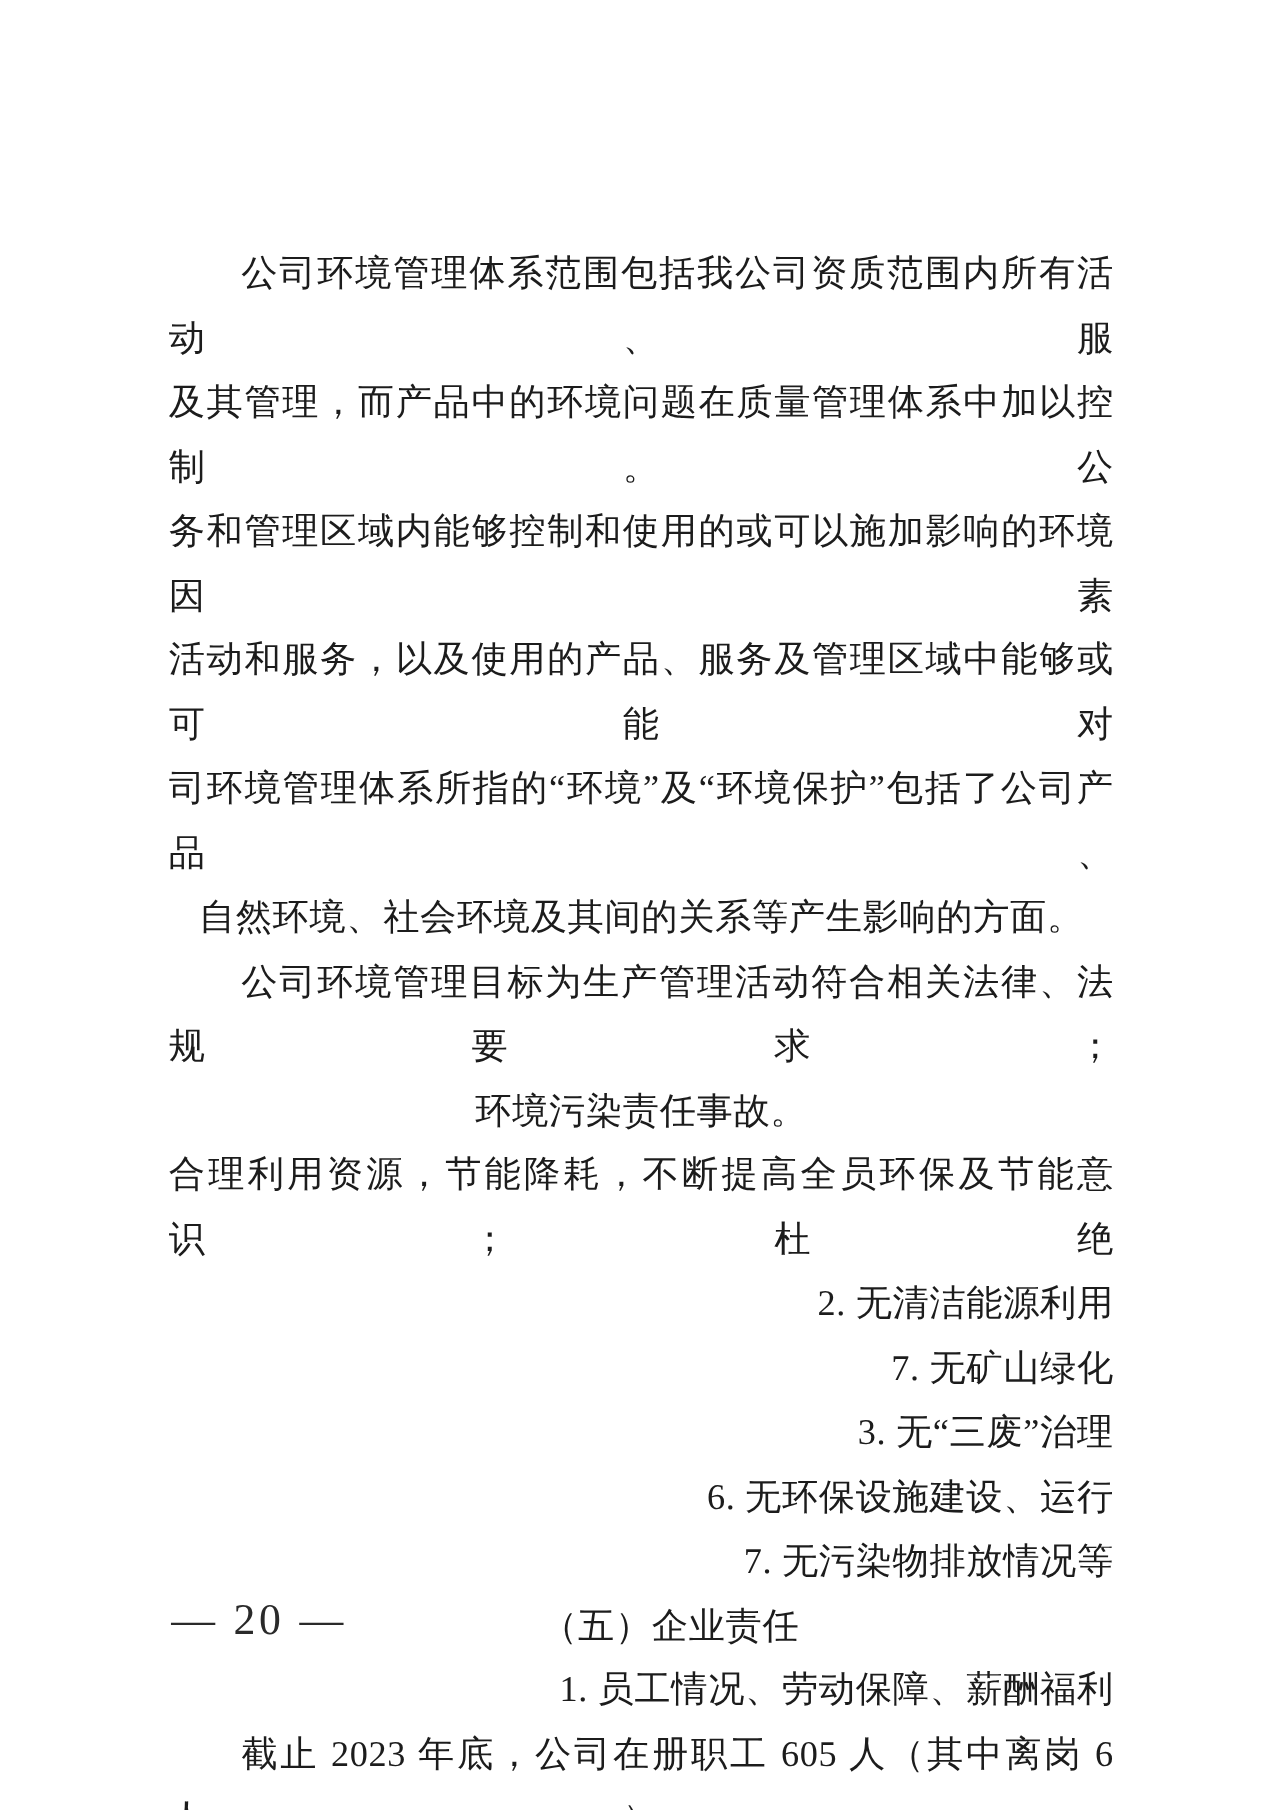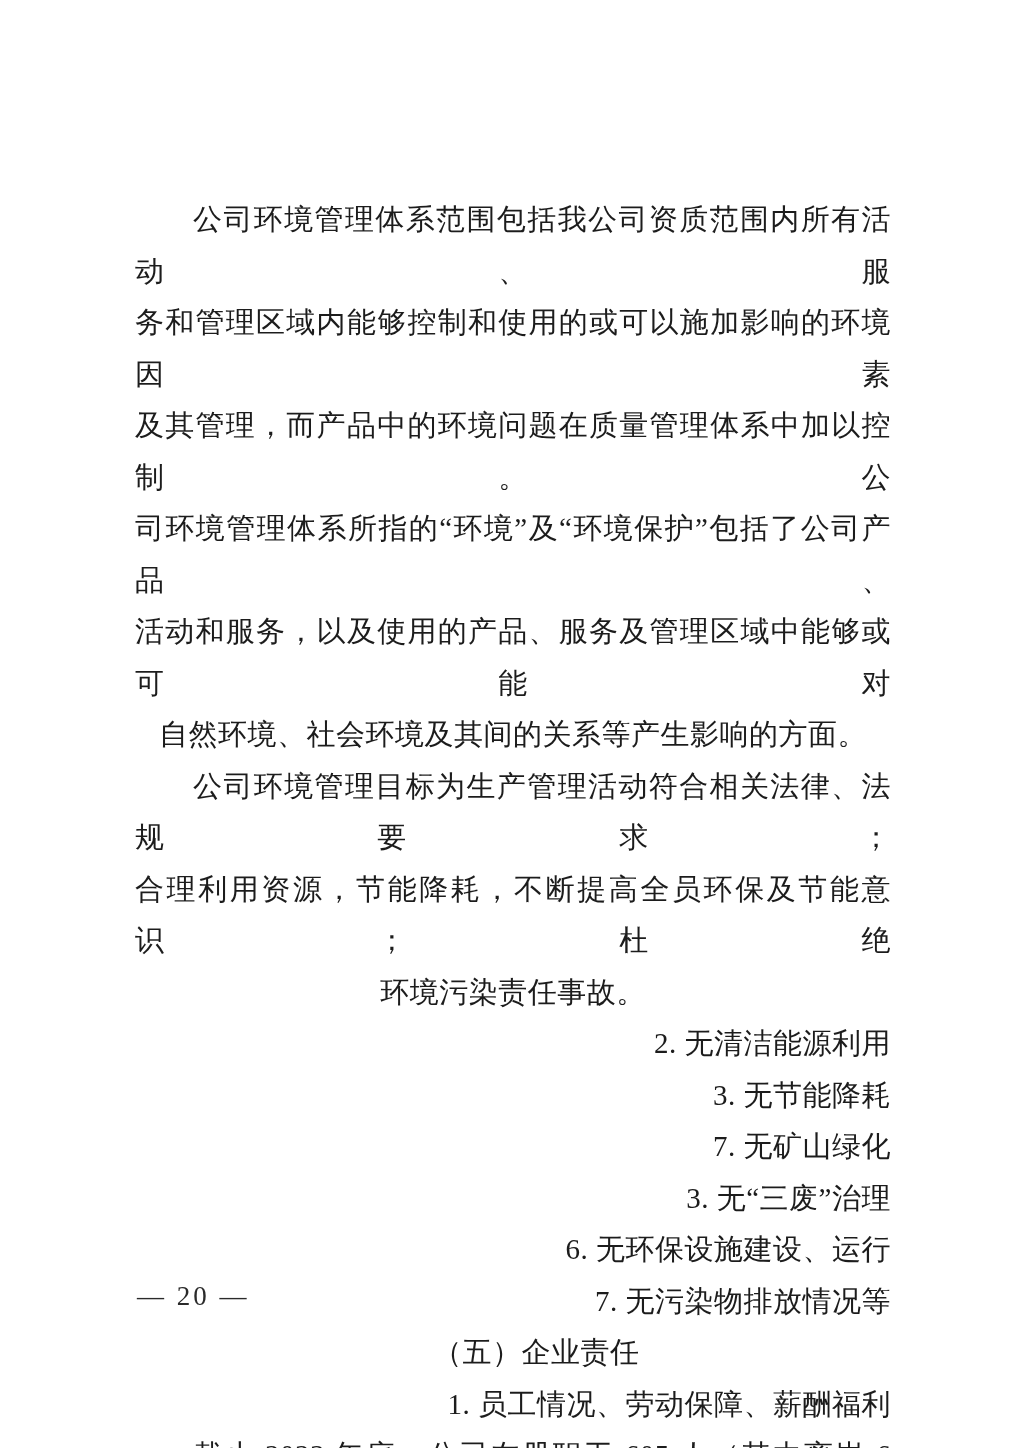--- a/index.html
+++ b/index.html
@@ -52,43 +52,42 @@
   
   .line.heading {
     text-indent: 1.6em;
     text-align: center;
     white-space: nowrap;
   }
   .page-footer {
     position: absolute;
     left: 137px;
     top: 1280px;
-    font-size: 27px;
+    font-size: 35px;
     line-height: 32px;
     color: #2a2a2a;
     letter-spacing: 3px;
     white-space: nowrap;
   }
 </style>
 </head>
 <body>
 
 <div class="page">
   <div class="doc-body">
       <div class="line first justify">公司环境管理体系范围包括我公司资质范围内所有活动、服</div>
+      <div class="line justify">及其管理，而产品中的环境问题在质量管理体系中加以控制。公</div>
       <div class="line justify">务和管理区域内能够控制和使用的或可以施加影响的环境因素</div>
-      <div class="line justify">及其管理，而产品中的环境问题在质量管理体系中加以控制。公</div>
+      <div class="line justify">活动和服务，以及使用的产品、服务及管理区域中能够或可能对</div>
       <div class="line justify">司环境管理体系所指的“环境”及“环境保护”包括了公司产品、</div>
-      <div class="line justify">活动和服务，以及使用的产品、服务及管理区域中能够或可能对</div>
       <div class="line plain">自然环境、社会环境及其间的关系等产生影响的方面。</div>
       <div class="line first justify">公司环境管理目标为生产管理活动符合相关法律、法规要求；</div>
+      <div class="line plain">环境污染责任事故。</div>
       <div class="line justify">合理利用资源，节能降耗，不断提高全员环保及节能意识；杜绝</div>
-      <div class="line plain">环境污染责任事故。</div>
       <div class="line list">2. 无清洁能源利用</div>
-      <div class="line list">3. 无节能降耗</div>
       <div class="line list">7. 无矿山绿化</div>
       <div class="line list">3. 无“三废”治理</div>
       <div class="line list">6. 无环保设施建设、运行</div>
       <div class="line list">7. 无污染物排放情况等</div>
       <div class="line heading">（五）企业责任</div>
       <div class="line list">1. 员工情况、劳动保障、薪酬福利</div>
       <div class="line first justify">截止 2023 年底，公司在册职工 605 人（其中离岗 6 人），</div>
     </div>
   <div class="page-footer">— 20 —</div>
 </div>

